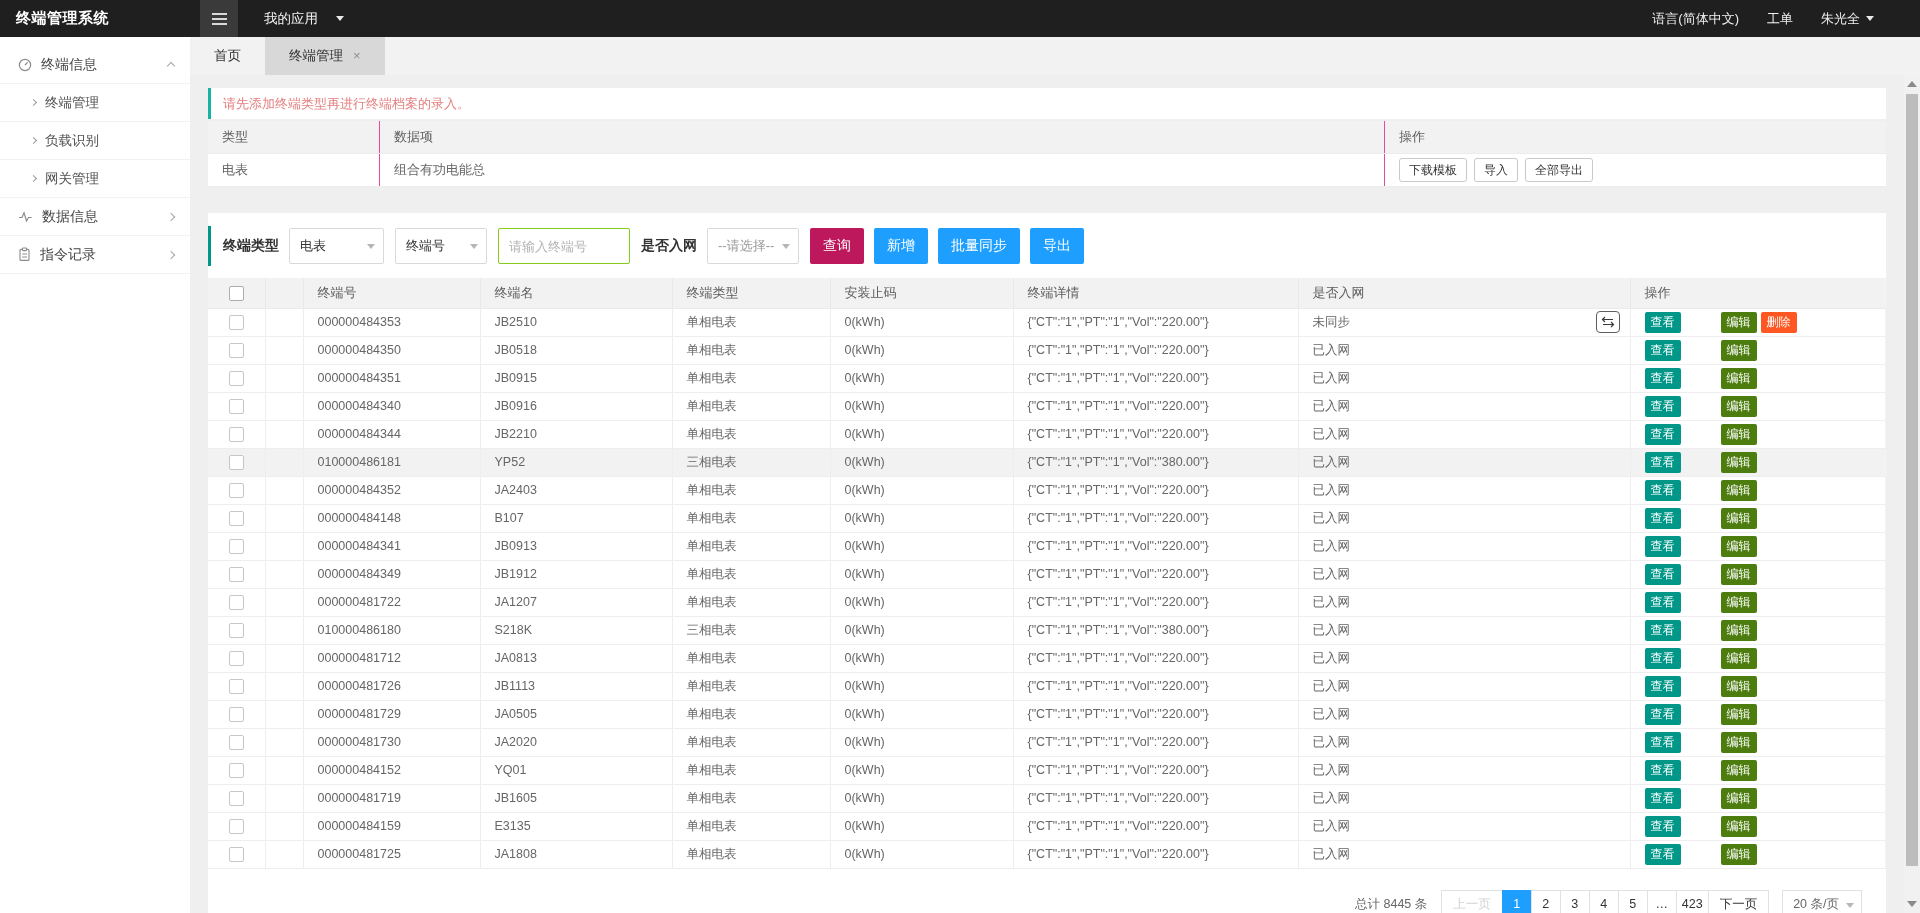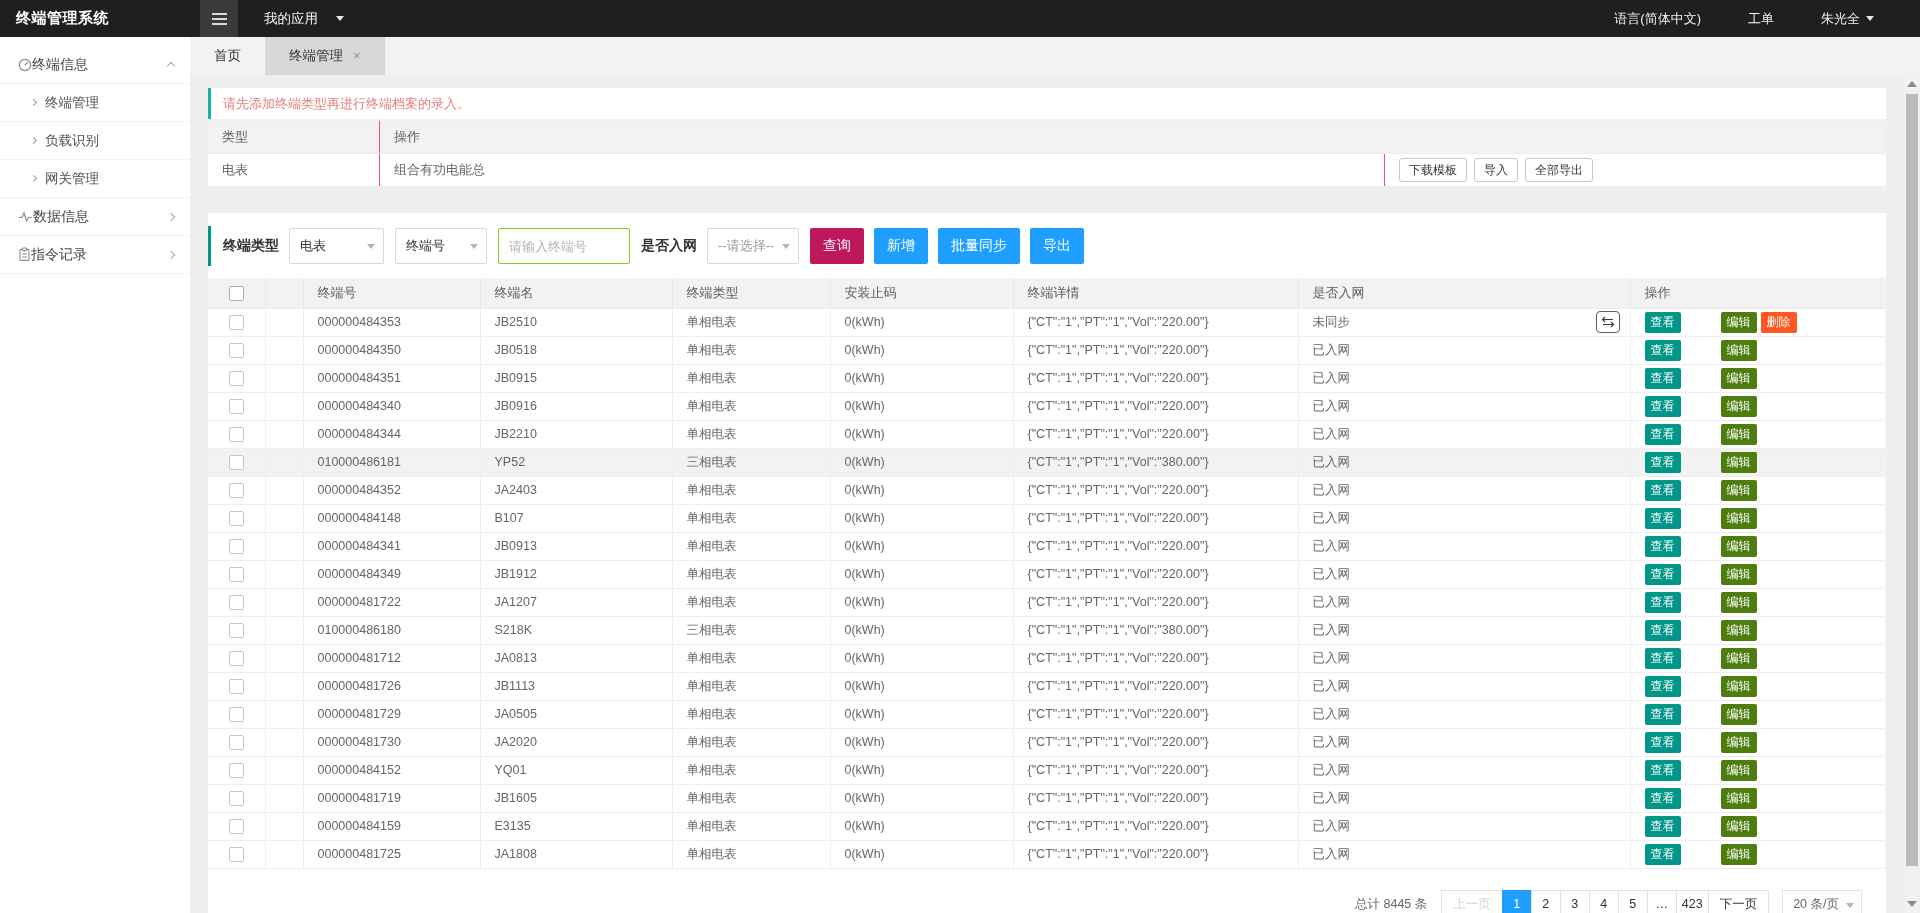--- a/index.html
+++ b/index.html
@@ -6,29 +6,29 @@
   html,body { width:1920px; height:913px; overflow:hidden; }
   body { font-family:"Liberation Sans","DejaVu Sans",sans-serif; font-size:13px; background:#efefef; color:#666; }
   #app { position:relative; width:1920px; height:913px; overflow:hidden; }
 
   
   .topbar { position:absolute; top:0; left:0; right:0; height:37px; background:#1f1f1f; display:flex; align-items:center; color:#fff; }
   .brand { width:190px; padding-left:16px; font-size:15px; font-weight:bold; letter-spacing:0.5px; }
   .hamb { width:38px; height:37px; background:#3a3a3a; display:flex; flex-direction:column; justify-content:center; align-items:center; gap:3px; cursor:pointer; margin-left:10px; }
   .hamb i { display:block; width:15px; height:2px; background:#d9d9d9; }
   .myapp { margin-left:26px; display:flex; align-items:center; gap:18px; font-size:13.5px; color:#f3f3f3; cursor:pointer; }
-  .top-right { margin-left:auto; display:flex; align-items:flex-end; gap:47px; padding-right:46px; font-size:13px; color:#f0f0f0; }
+  .top-right { margin-left:auto; display:flex; align-items:flex-end; gap:28px; padding-right:46px; font-size:13px; color:#f0f0f0; }
   .top-right .itm { display:flex; align-items:center; gap:6px; cursor:pointer; }
   .caret-w { width:0; height:0; border-left:4px solid transparent; border-right:4px solid transparent; border-top:5px solid #e8e8e8; }
 
   
   .sidebar { position:absolute; top:37px; left:0; width:190px; bottom:0; background:#fff; padding-top:9px; }
   .side-item { height:38px; display:flex; align-items:center; border-bottom:1px solid #f2f2f2; color:#474747; font-size:14px; cursor:pointer; }
   .side-item.lvl1 { padding:0 16px 0 18px; }
-  .side-item.lvl1 .lbl { }
+  .side-item.lvl1 .lbl { margin-left:9px; }
   .side-item.lvl2 { padding-left:31px; font-size:13.5px; color:#515151; }
   .side-item.lvl2 .lbl { margin-left:9px; }
   .side-item .tail { margin-left:auto; }
   .chev { display:inline-block; width:6px; height:6px; border-top:1.5px solid #a6a6a6; border-right:1.5px solid #a6a6a6; }
   .chev.up { transform:rotate(-45deg); margin-top:3px; }
   .chev.right { transform:rotate(45deg); }
   .chev.sm { width:5px; height:5px; border-width:1.2px; border-color:#9a9a9a; }
 
   
   .tabbar { position:absolute; top:37px; left:190px; right:0; height:38px; background:#f2f2f2; display:flex; }
@@ -174,20 +174,21 @@
     </div>
   </div>
 
   <div class="notice">
     <span>请先添加终端类型再进行终端档案的录入。</span>
   </div>
 
   <div class="ttable">
     <div class="trow thead">
       <div class="tcell c1">类型</div>
+      <div class="tcell c2">数据项</div>
       <div class="tcell c3">操作</div>
     </div>
     <div class="trow">
       <div class="tcell c1">电表</div>
       <div class="tcell c2">组合有功电能总</div>
       <div class="tcell c3">
         <button class="wbtn">下载模板</button>
         <button class="wbtn">导入</button>
         <button class="wbtn">全部导出</button>
       </div>

